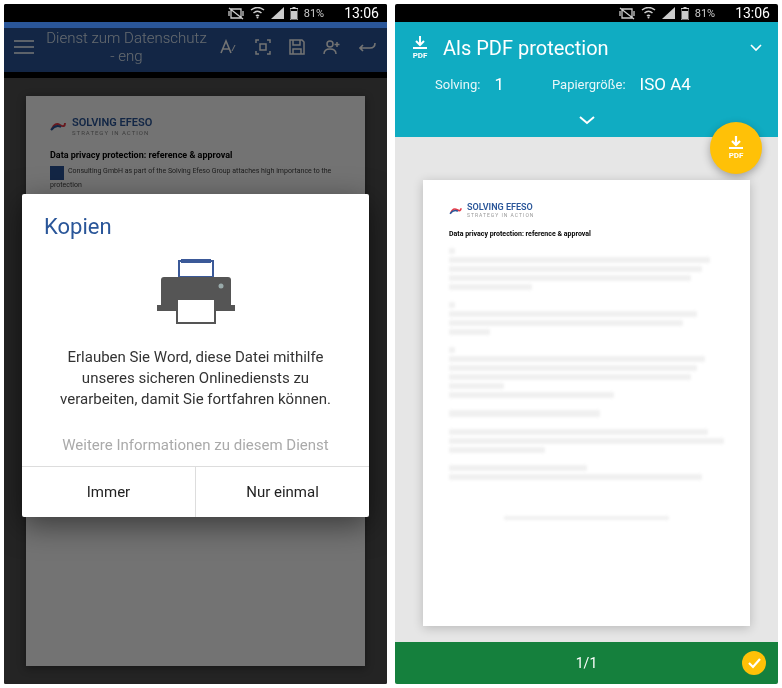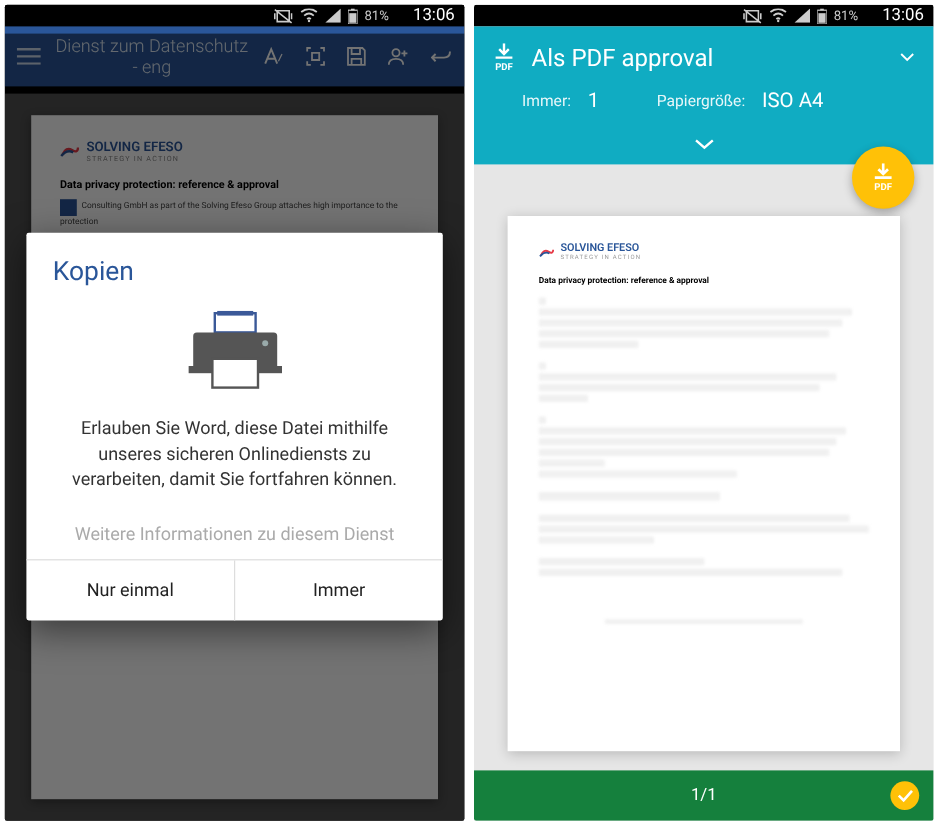--- a/index.html
+++ b/index.html
@@ -133,22 +133,22 @@
         <rect x="24" y="0" width="30" height="4" fill="#3b5998"></rect>
         <rect x="4" y="18" width="70" height="32" rx="3" fill="#555"></rect>
         <rect x="0" y="46" width="78" height="6" fill="#555"></rect>
         <rect x="20" y="40" width="38" height="24" fill="#fff" stroke="#555" stroke-width="2"></rect>
         <circle cx="64" cy="27" r="2.5" fill="#9aa"></circle>
       </svg>
     </div>
     <div class="dlg-body">Erlauben Sie Word, diese Datei mithilfe unseres sicheren Onlinediensts zu verarbeiten, damit Sie fortfahren können.</div>
     <div class="dlg-link">Weitere Informationen zu diesem Dienst</div>
     <div class="dlg-btns">
+      <div class="dlg-btn">Immer</div>
       <div class="dlg-btn">Nur einmal</div>
-      <div class="dlg-btn">Immer</div>
     </div>
   </div>
 </div>
 
 <div class="phone right">
   <div class="status-bar">
     <svg width="16" height="13" viewBox="0 0 16 13">
         <path d="M3 2h10v9H3z M1 4v5 M15 4v5 M1 1l14 11" stroke="#ccc" stroke-width="1.3" fill="none"></path>
       </svg>
     <svg width="15" height="12" viewBox="0 0 15 12">
@@ -168,27 +168,27 @@
   </div>
 
   <div class="print-hdr">
     <div class="ph-row1">
       <div style="display:flex;flex-direction:column;align-items:center;gap:1px">
         <svg width="18" height="14" viewBox="0 0 18 14">
             <path d="M9 0v8M5 5l4 4 4-4M2 12h14" stroke="#fff" stroke-width="2" fill="none"></path>
           </svg>
         <span style="font-size:8px;font-weight:700">PDF</span>
       </div>
-      <span class="ph-title">Als PDF approval</span>
+      <span class="ph-title">Als PDF protection</span>
       <svg width="12" height="8" viewBox="0 0 12 8">
           <path d="M1 1l5 5 5-5" stroke="#fff" stroke-width="1.6" fill="none"></path>
         </svg>
     </div>
     <div class="ph-row2">
-      <span class="ph-label">Immer:</span>
+      <span class="ph-label">Solving:</span>
       <span class="ph-val">1</span>
       <span style="width:20px"></span>
       <span class="ph-label">Papiergröße:</span>
       <span class="ph-val">ISO A4</span>
     </div>
     <div class="ph-chev">
       <svg width="18" height="10" viewBox="0 0 18 10">
           <path d="M2 2l7 6 7-6" stroke="#fff" stroke-width="2" fill="none"></path>
         </svg>
     </div>

